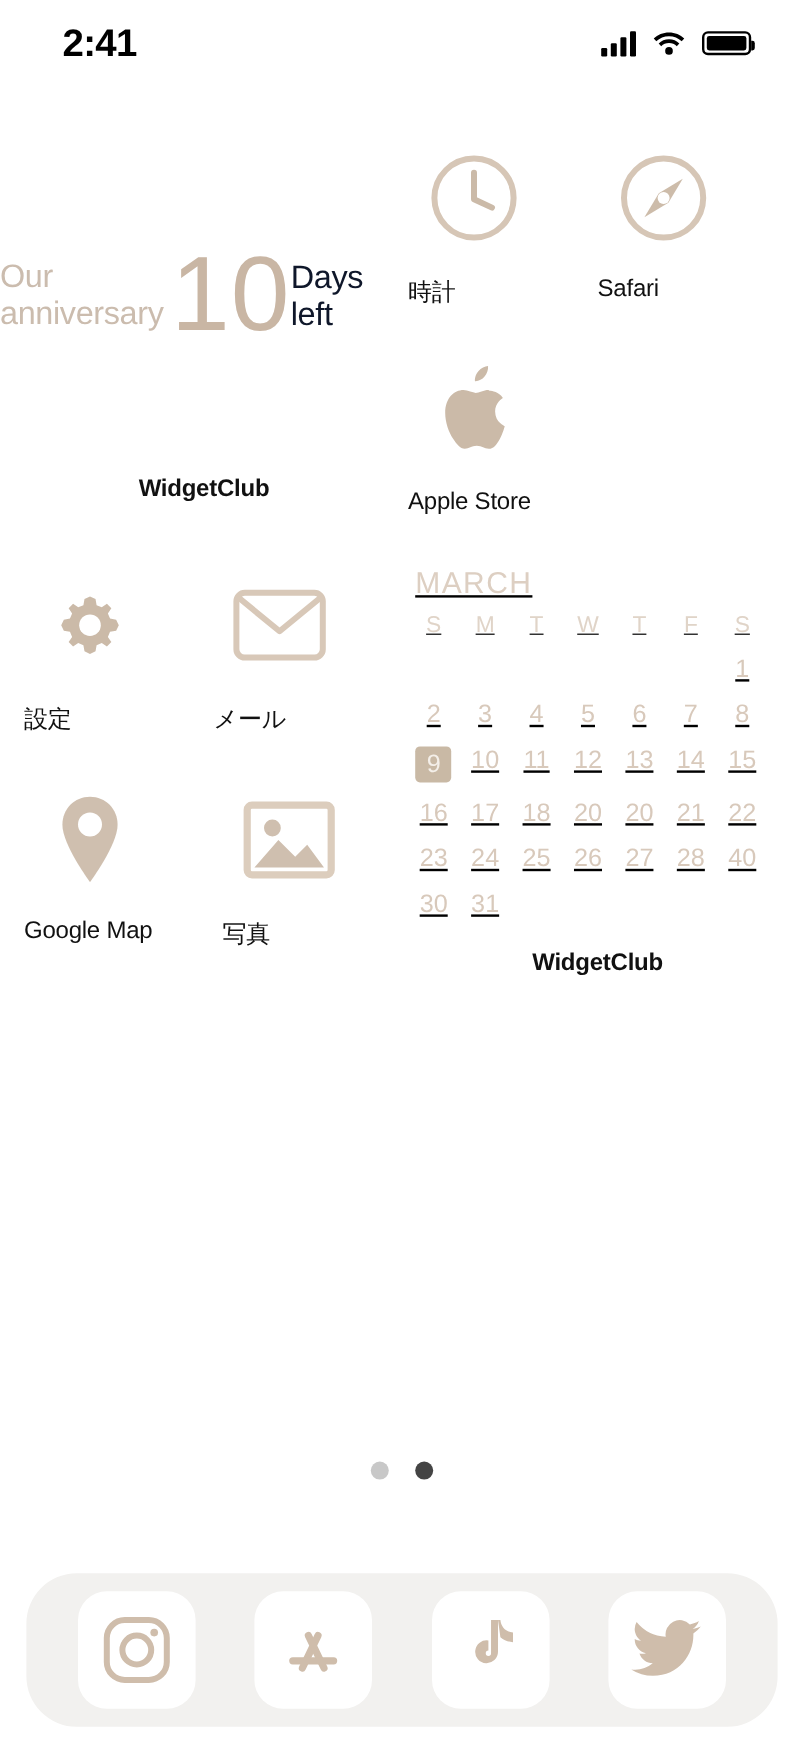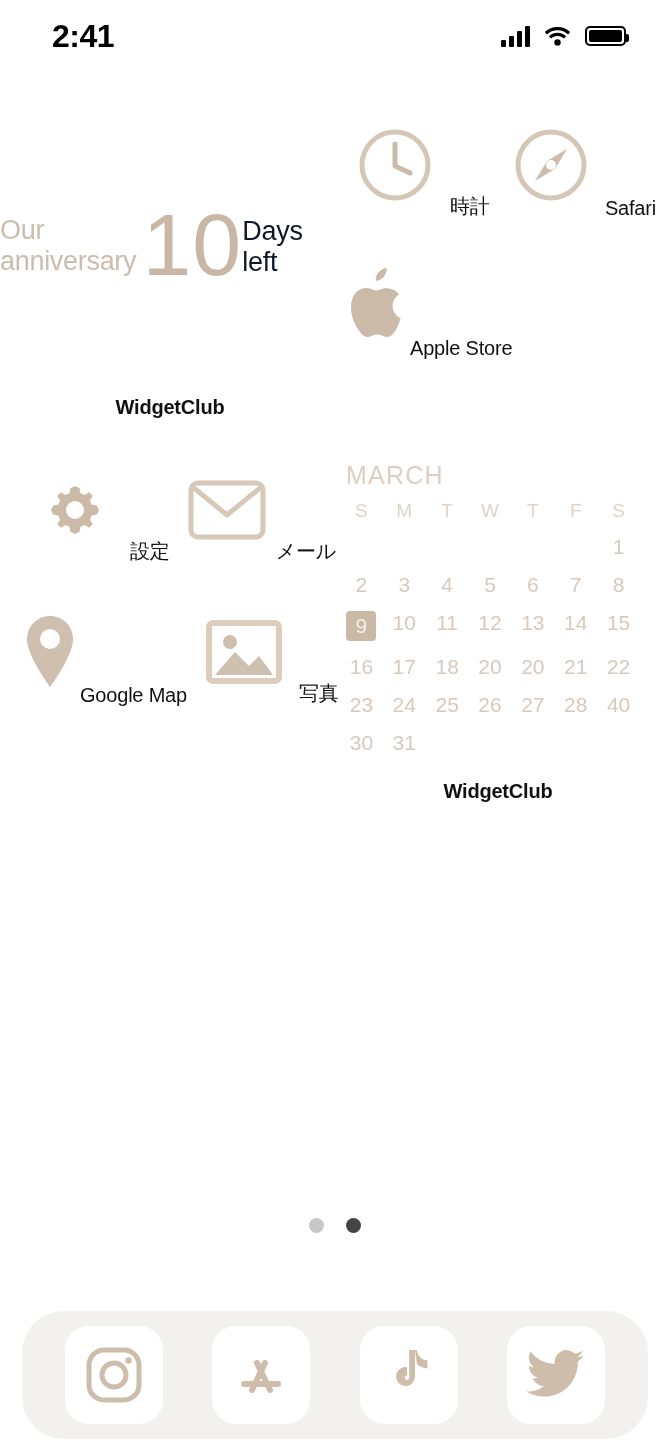--- a/index.html
+++ b/index.html
@@ -45,21 +45,21 @@
     user-select:none;
   }
 
   
   .grid { position:absolute; top:96px; left:0; width:670px; }
 
   .row { display:flex; }
 
   
   .cell {
-    width:158px; display:flex; flex-direction:row; align-items:flex-end;
+    width:158px; display:flex; flex-direction:column; align-items:flex-start;
   }
   .icon-box {
     width:110px; height:110px;
     display:flex; align-items:center; justify-content:center;
   }
   .icon-label {
     margin-top:10px; font-size:20px; color:#111; font-weight:500;
     white-space:nowrap; letter-spacing:-0.2px;
   }
 
@@ -74,21 +74,21 @@
     font-size:88px; color:#c9b6a4; line-height:1.0; font-weight:400;
     margin-top:-2px; letter-spacing:1px;
   }
   .anniv-sub { font-size:27px; color:#0f172a; letter-spacing:-0.3px; margin-top:2px; }
   .widget-label {
     font-size:20px; color:#111; font-weight:600; letter-spacing:-0.2px;
     text-align:center;
   }
 
   
-  .cal-widget { width:300px; padding:4px 0 0 0; }
+  .cal-widget { width:300px; padding:4px 0 0 0;text-decoration:underline; }
   .cal-month {
     font-size:25px; color:#ddcfc2; letter-spacing:1.2px; margin-bottom:6px;
     padding-left:6px;
   }
   .cal-grid {
     display:grid; grid-template-columns:repeat(7, 1fr);
     row-gap:4px; text-align:center;
   }
   .cal-dow { font-size:19px; color:#e0d4c8; padding:4px 0; }
   .cal-day {

